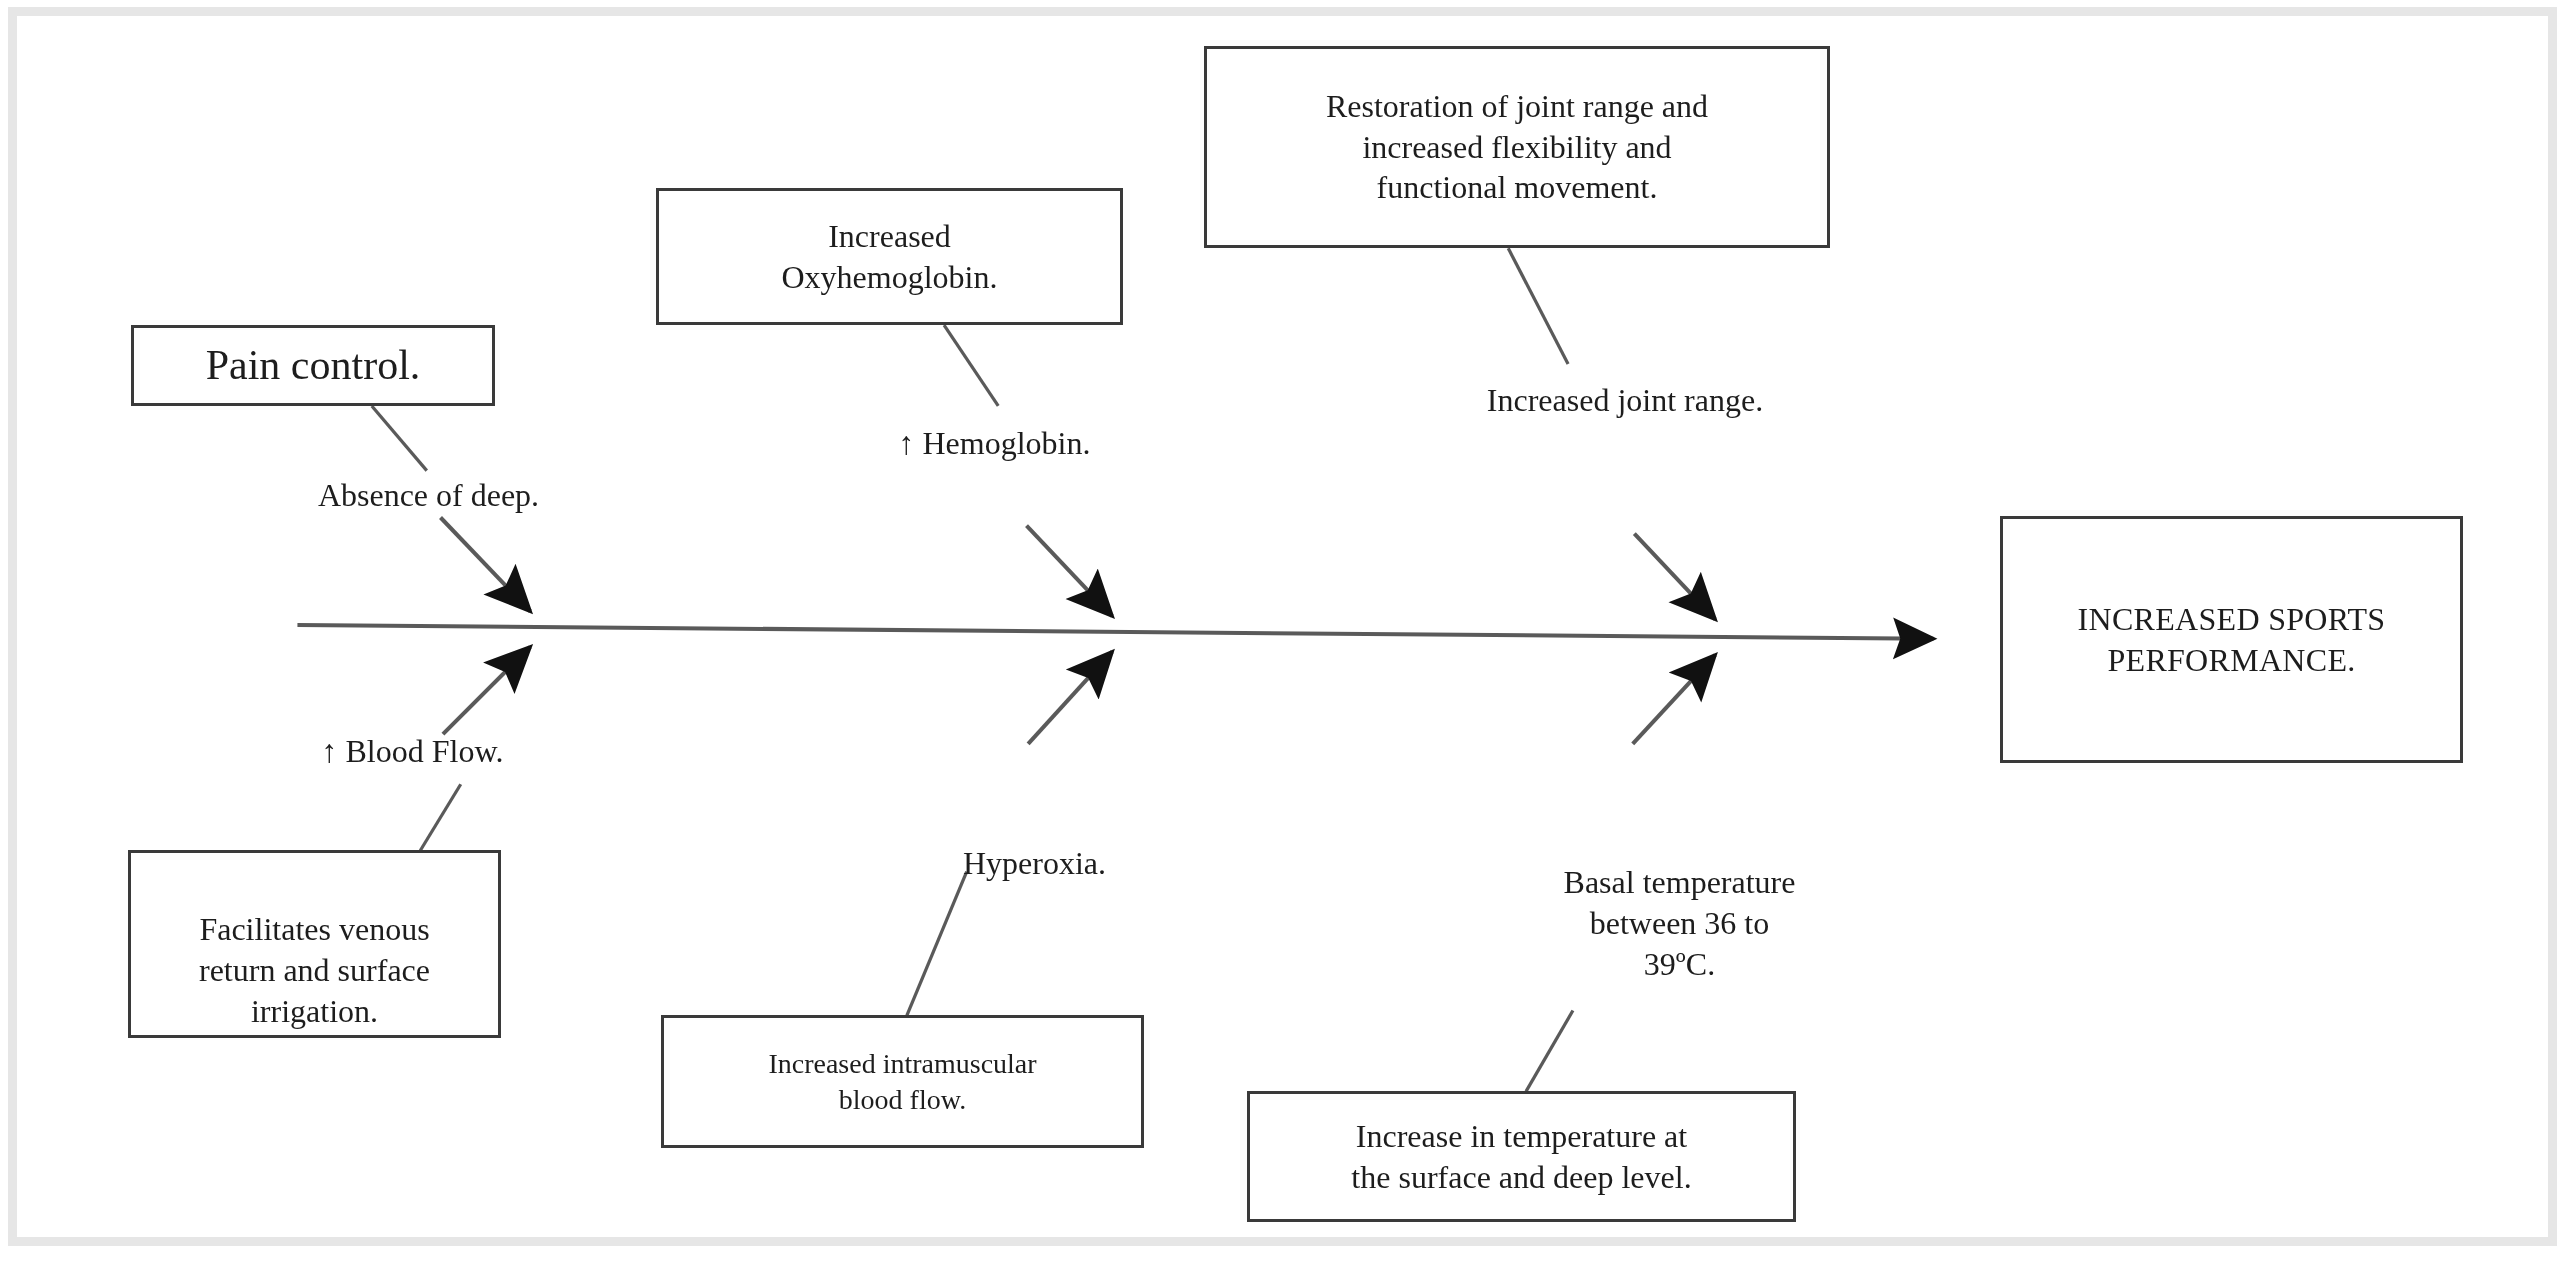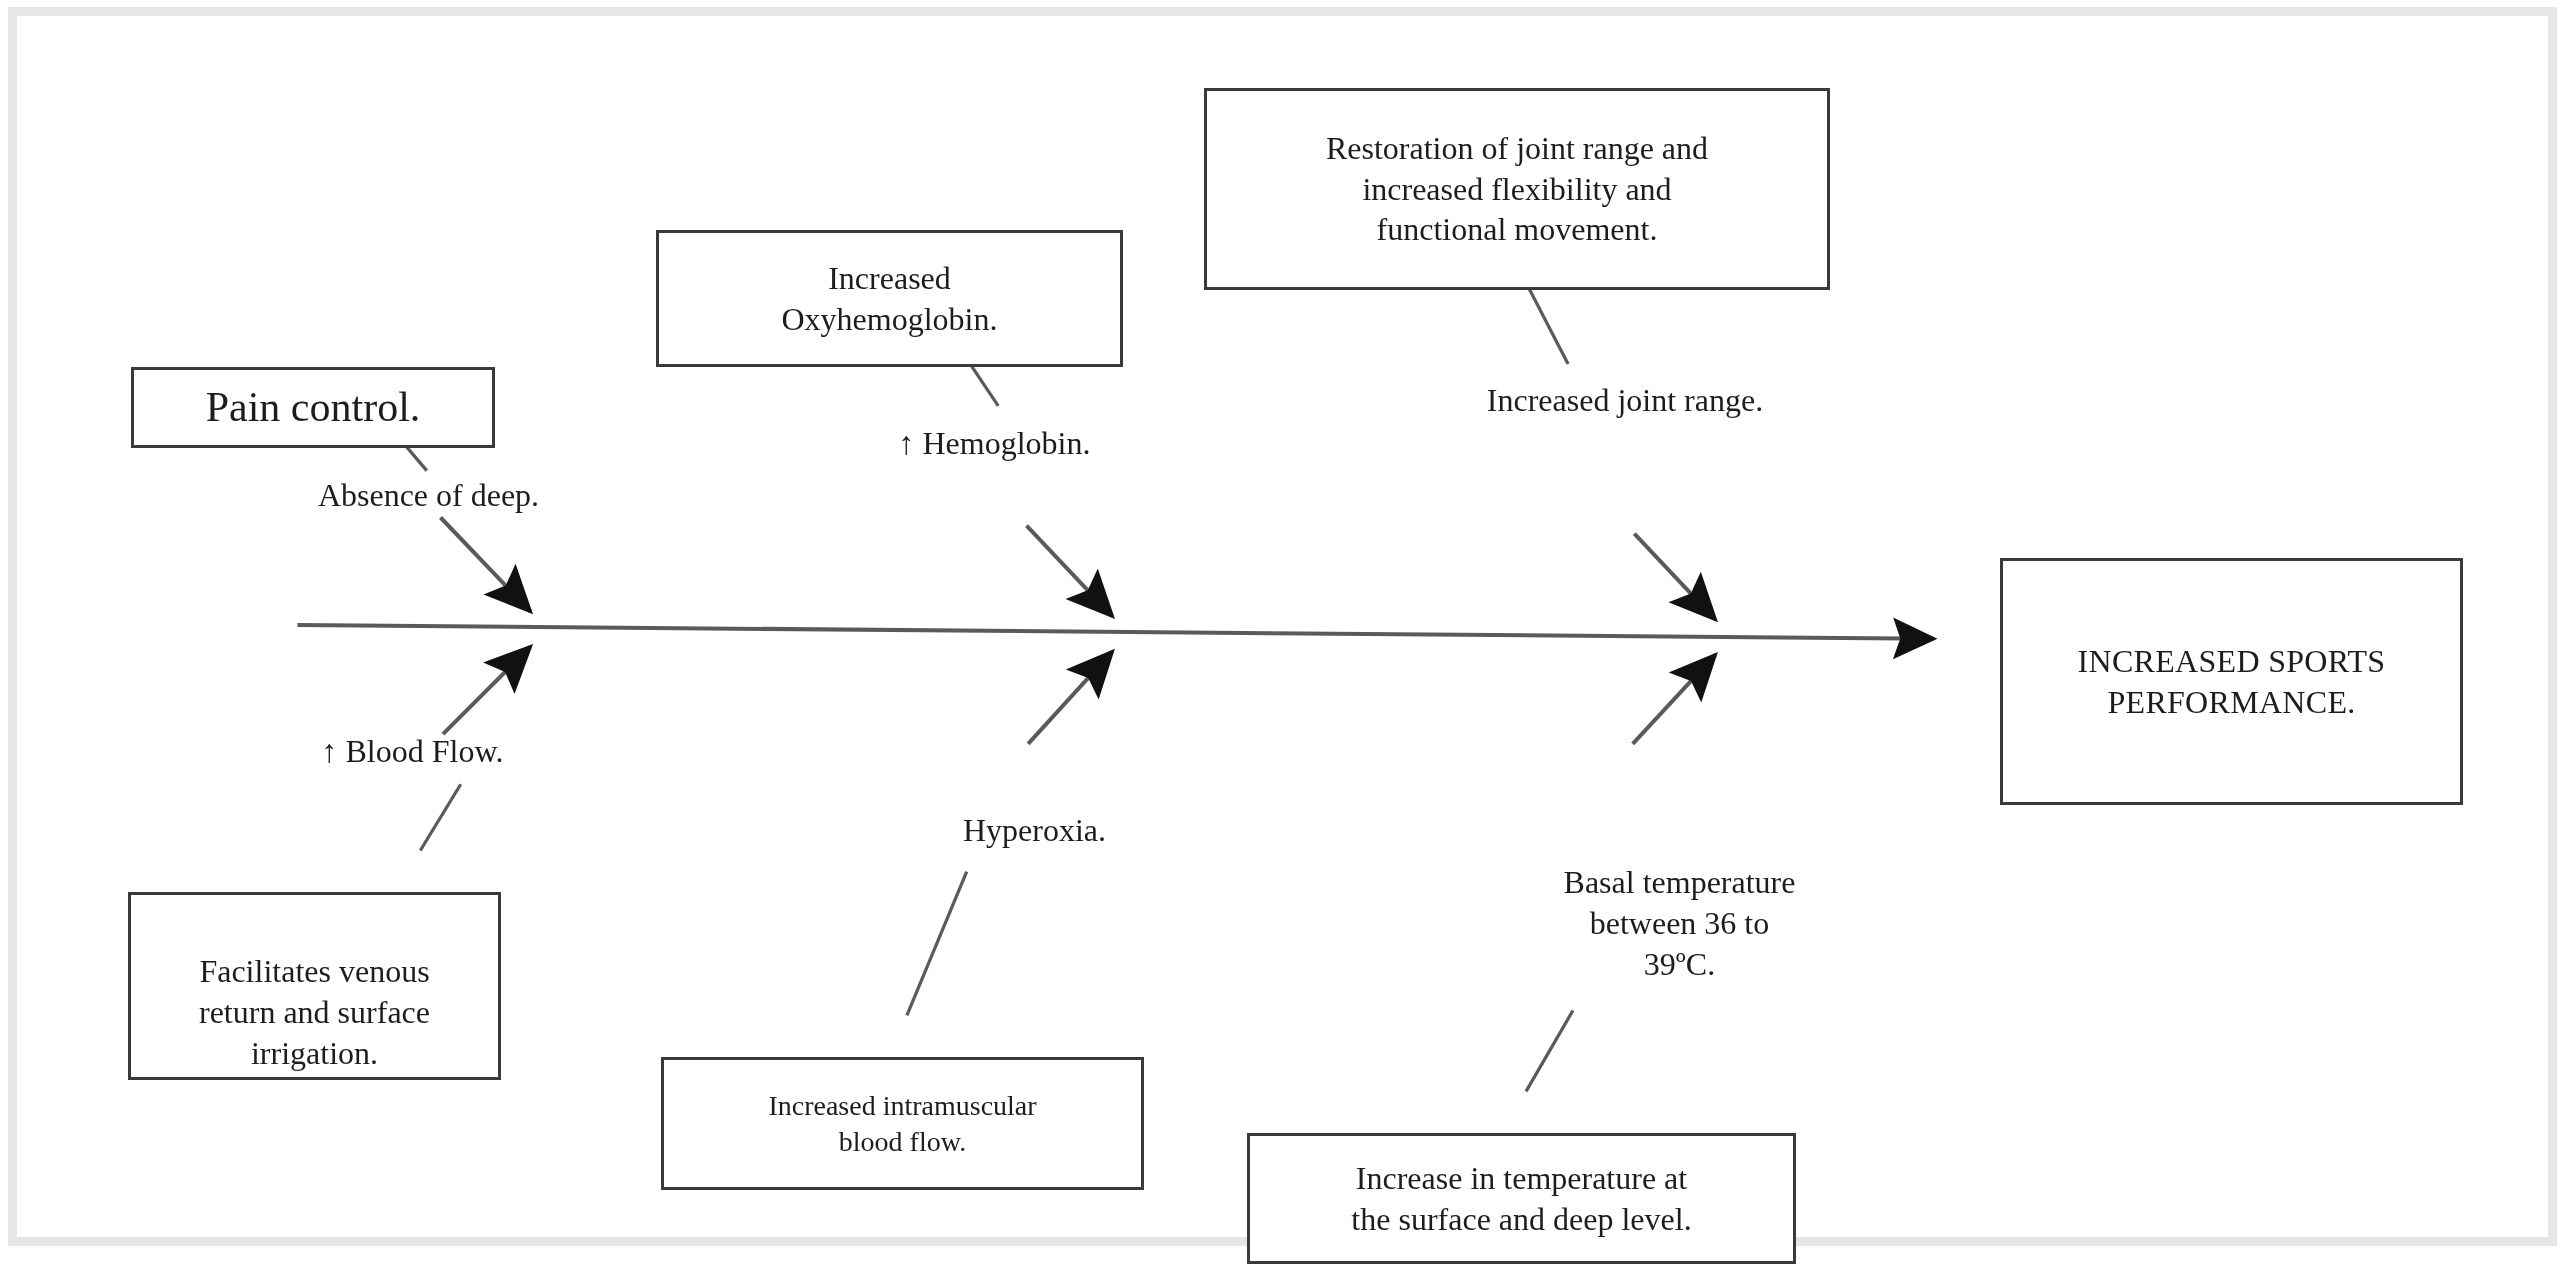--- a/index.html
+++ b/index.html
@@ -37,21 +37,20 @@
     box-sizing: border-box;
     border: 3.2px solid #3a3a3a;
     background: #ffffff;
     display: flex;
     align-items: center;
     justify-content: center;
     text-align: center;
     color: #1d1d1d;
     line-height: 1.28;
     padding: 3.2px 8px;
-    margin-top: 42px;
   }
   .node-box .txt {
     display: block;
     width: 100%;
     white-space: pre-line;
   }
   .free-label {
     position: absolute;
     color: #1d1d1d;
     text-align: center;
@@ -63,21 +62,21 @@
   #box-venous-return  { left:128px;  top:850px; width:373px;  height:188px; font-size:32px;align-items:flex-end; }
   #box-oxyhemoglobin  { left:656px;  top:188px;  width:467px;  height:137px; font-size:32px; }
   #box-intramuscular  { left:661px;  top:1015px; width:483px;  height:133px; font-size:28px; }
   #box-restoration    { left:1204px; top:46px;   width:626px;  height:202px; font-size:32px; }
   #box-temperature    { left:1247px; top:1091px; width:549px;  height:131px; font-size:32px; }
   #box-result         { left:2000px; top:516px;  width:463px;  height:247px; font-size:32px; letter-spacing:0.3px; }
 
   #lbl-absence-pain   { left:267px;  top:475px;  width:323px;  font-size:32px; }
   #lbl-blood-flow     { left:259px;  top:731px;  width:307px;  font-size:32px; }
   #lbl-hemoglobin     { left:841px; top:423px;  width:307px;  font-size:32px; }
-  #lbl-hyperoxia      { left:905px; top:810px; width:259px;  font-size:32px;text-align:center; }
+  #lbl-hyperoxia      { left:905px; top:843px; width:259px;  font-size:32px;text-align:center; }
   #lbl-joint-range    { left:1423px; top:380px;  width:404px;  font-size:32px; }
   #lbl-basal-temp     { left:1518px; top:862px; width:323px;  font-size:32px; }
 </style>
 </head>
 <body>
 
 <div id="page">
   <div id="frame"></div>
 
   <svg id="canvas" viewBox="0 0 3187 1572">

